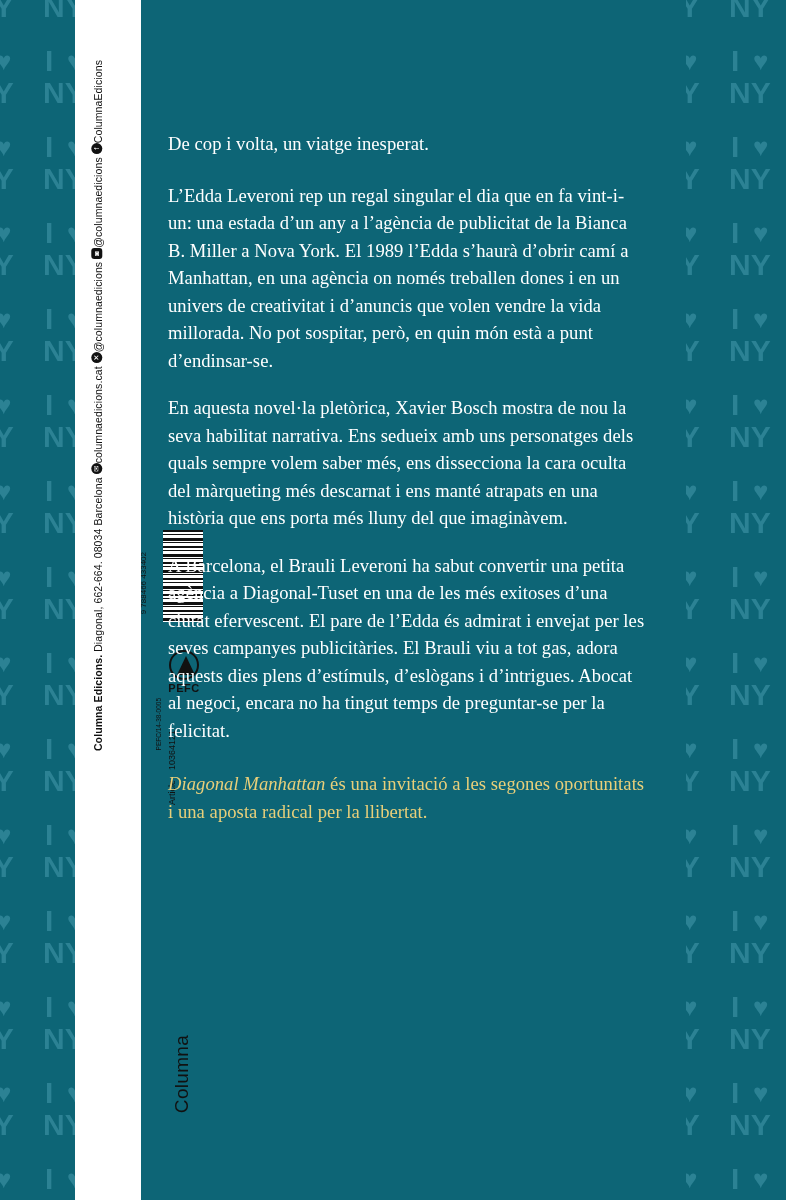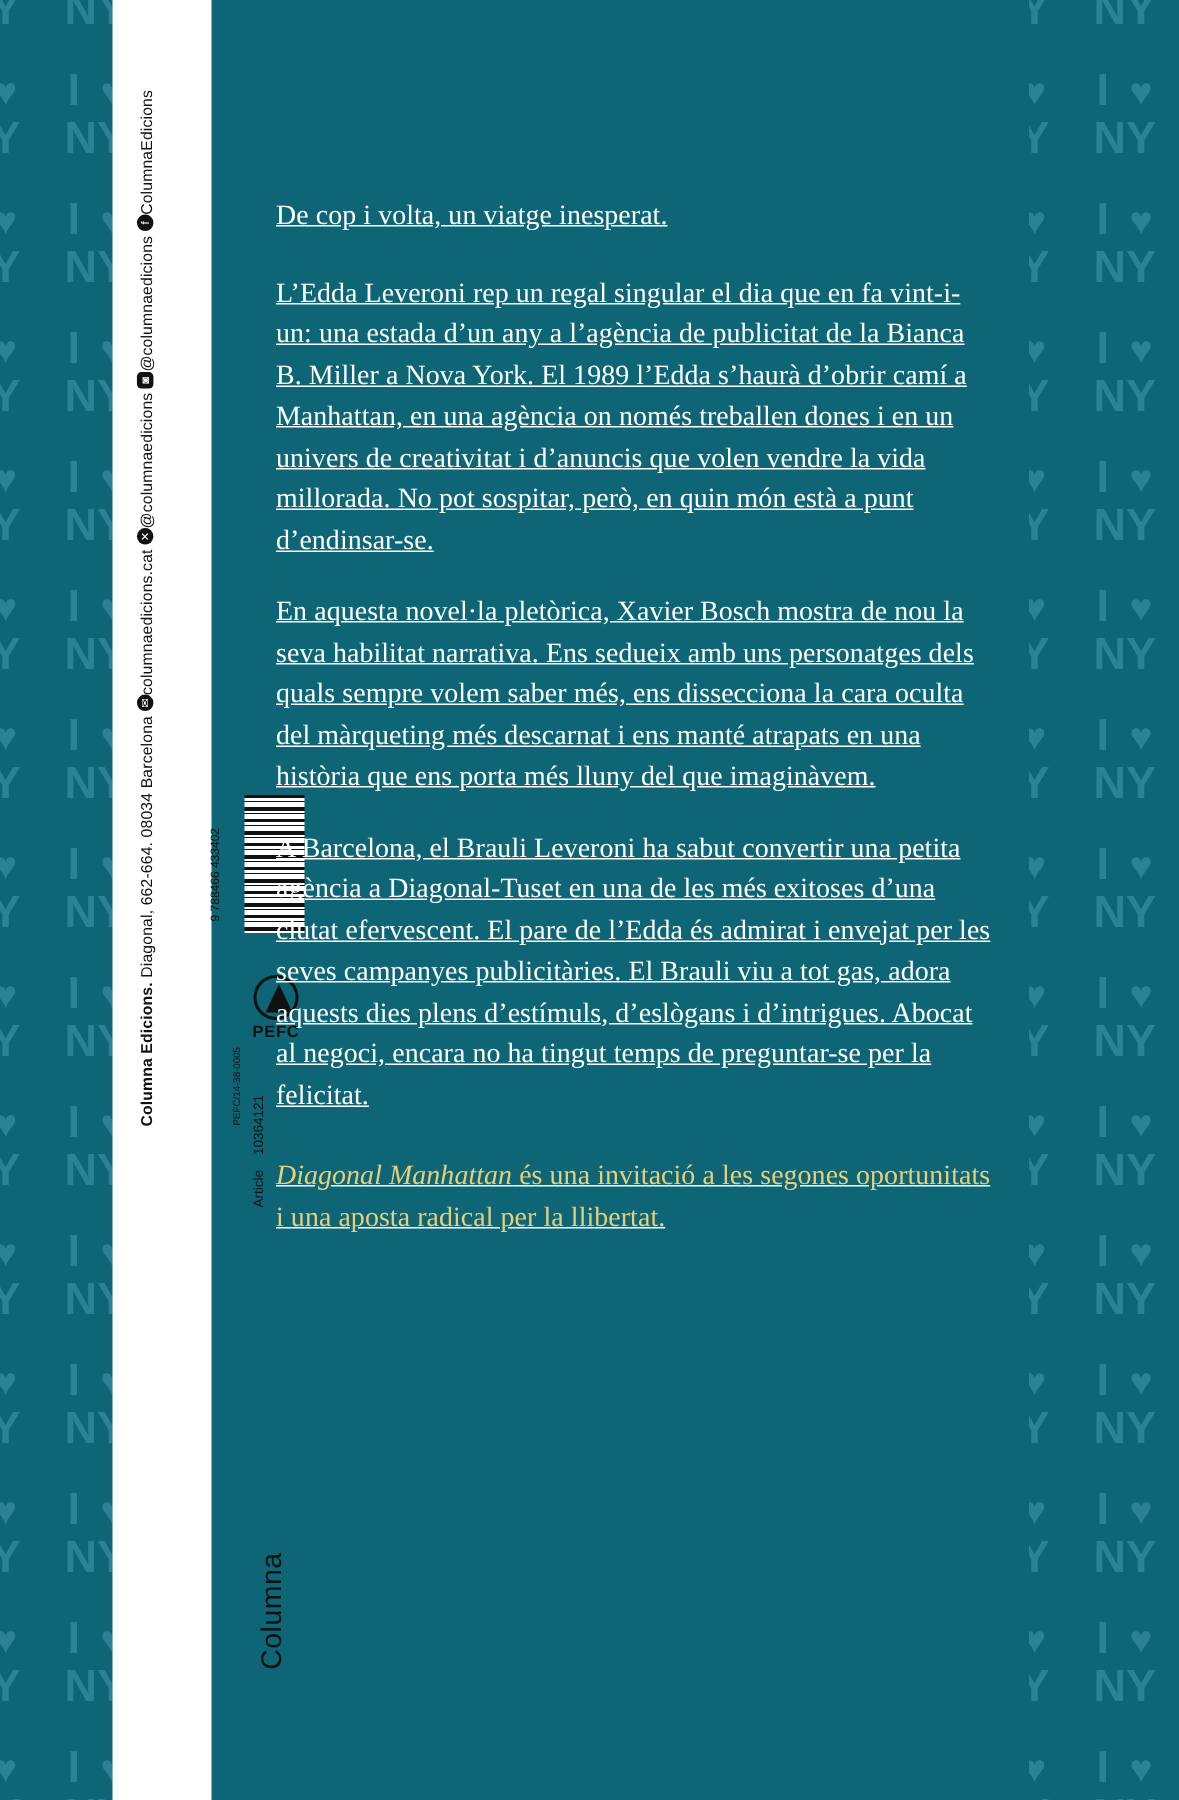--- a/index.html
+++ b/index.html
@@ -207,28 +207,27 @@
   .imprint {
     left: 96px;
     top: 1035px;
     font-size: 19px;
     letter-spacing: .3px;
   }
 
   
   .blurb {
     position: absolute;
-    left: 184px;
+    left: 168px;
     top: 130px;
     width: 480px;
     color: #ffffff;
     font-size: 18.6px;
     line-height: 27.5px;
     letter-spacing: .05px;
-    text-decoration: underline;
   }
   .blurb p {
     margin: 0 0 20px 0;
   }
   .blurb p.lead { margin-bottom: 24px; }
   .blurb p.final {
     color: #e8cf7a;
     margin-top: 26px;
   }
   .blurb p.final .title-ital {

